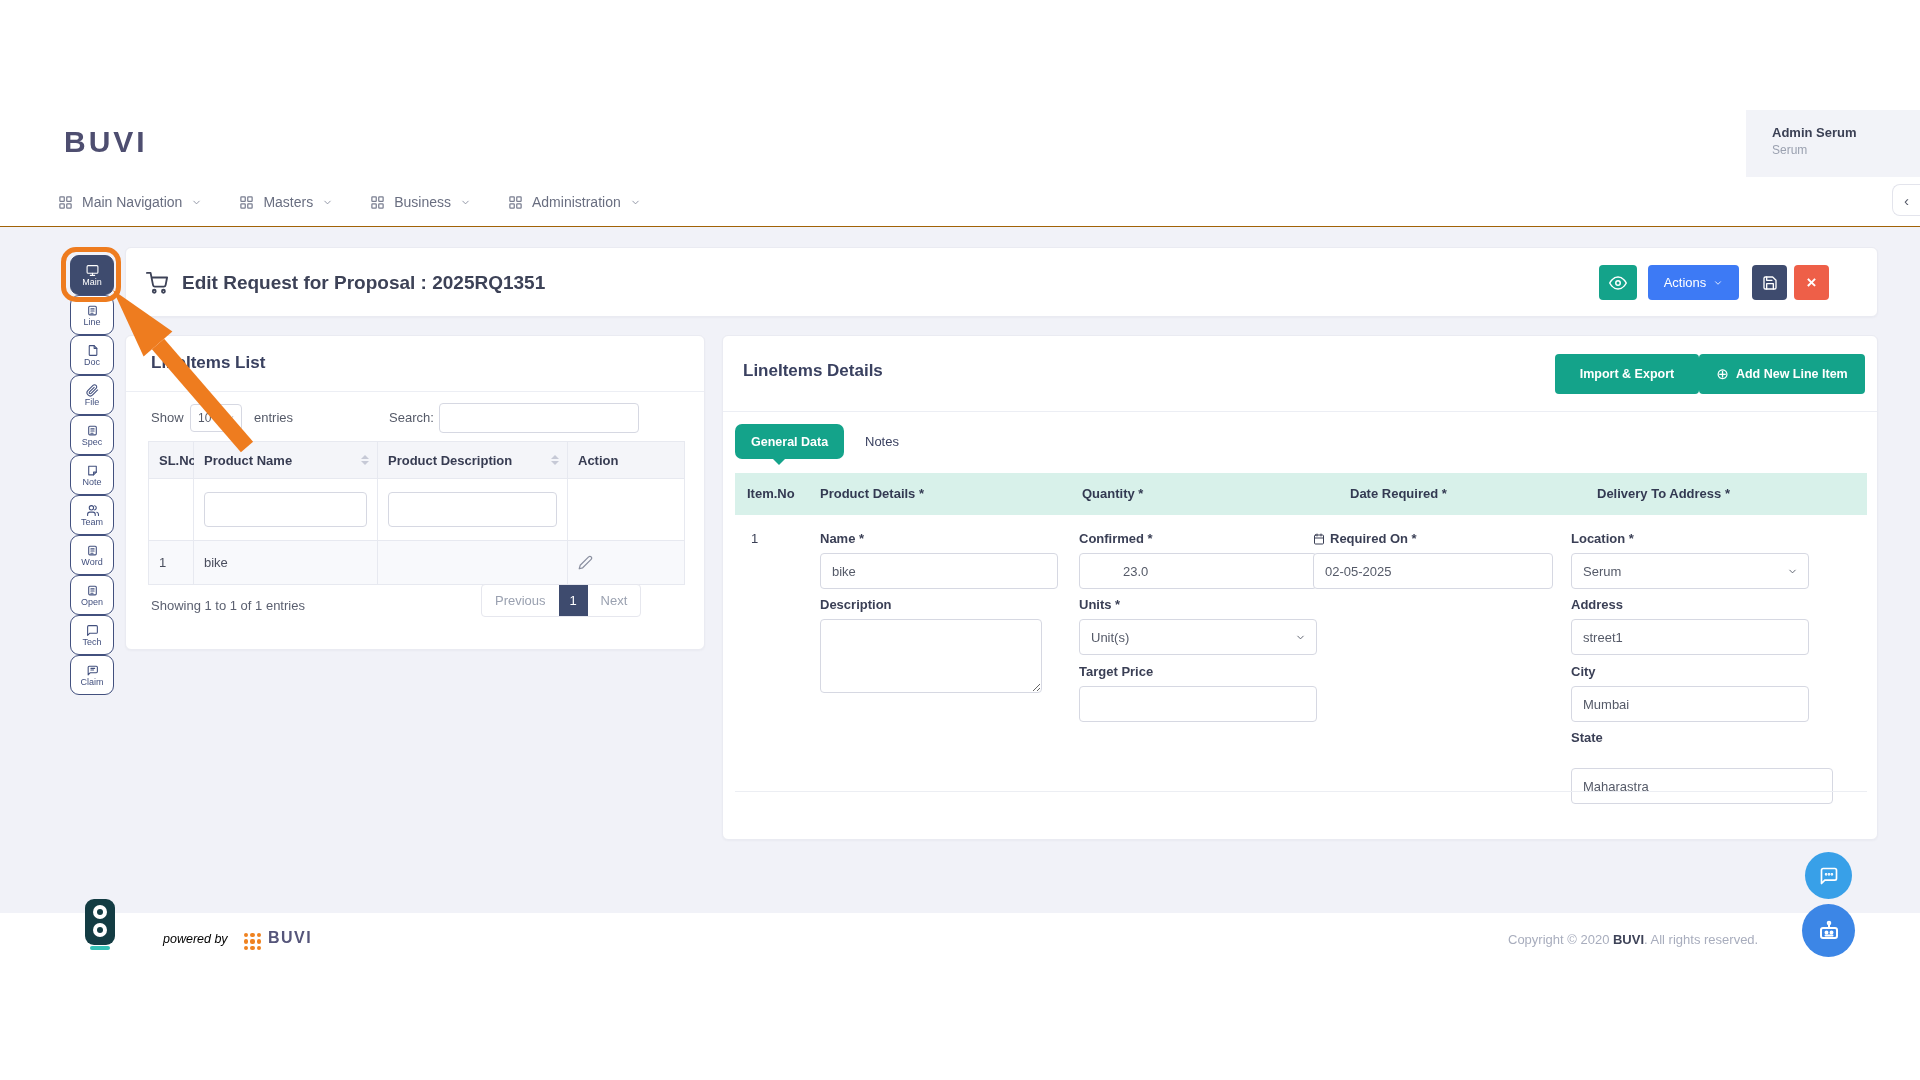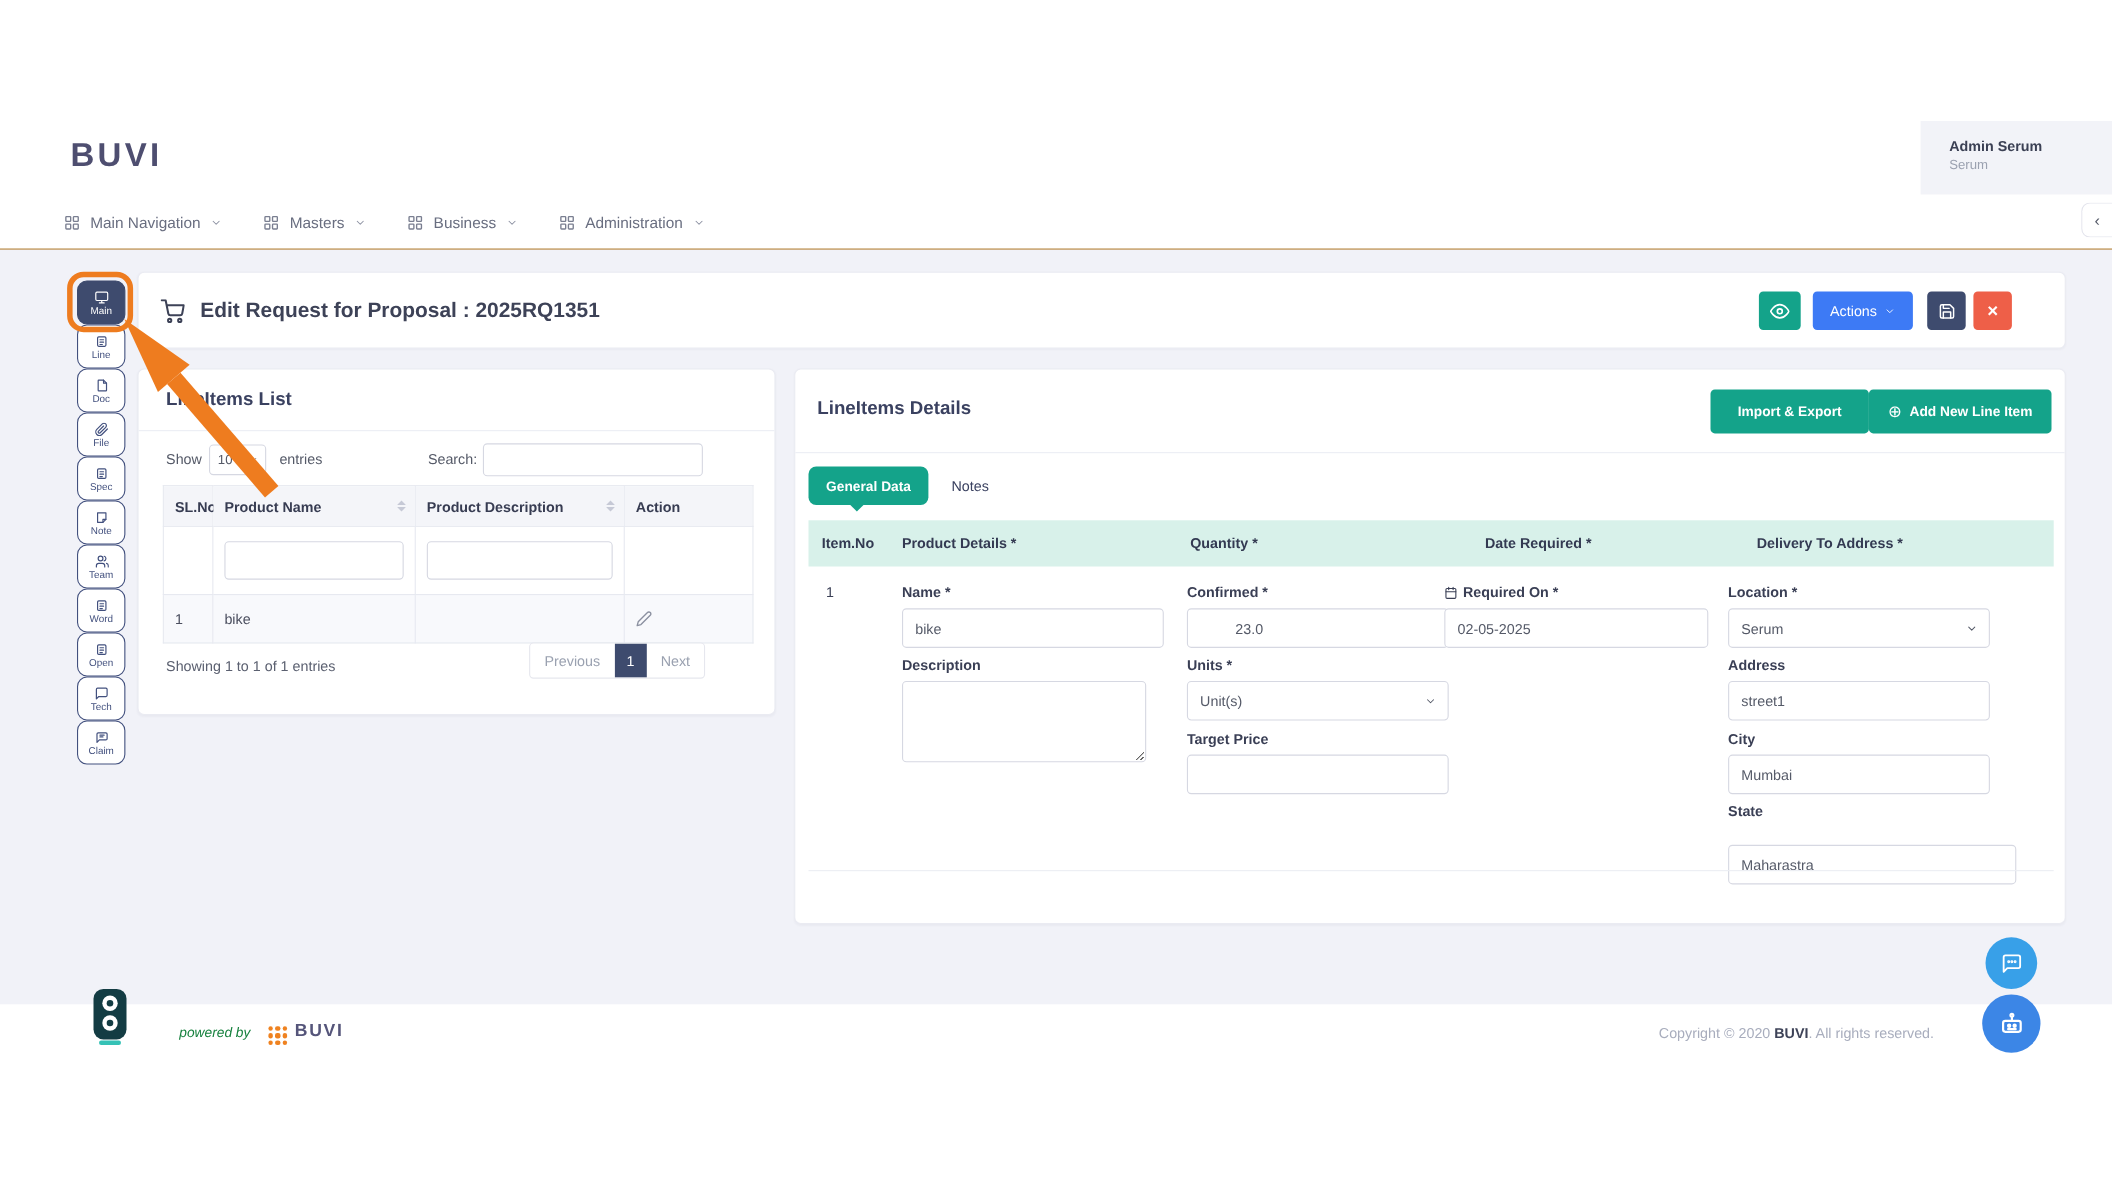--- a/index.html
+++ b/index.html
@@ -110,21 +110,21 @@
   .flabel svg { width:12px; height:12px; color:#3a3f55; }
   .finput { position:absolute; height:36px; border:1px solid #d6d8e2; border-radius:4px; padding:0 11px; font-size:13px; color:#555a68; background:#fff; }
   .fselect { position:absolute; height:36px; border:1px solid #d6d8e2; border-radius:4px; padding:0 11px; font-size:13px; color:#555a68;
              background:#fff; display:flex; align-items:center; cursor:pointer; }
   .fselect svg { position:absolute; right:10px; width:11px; height:11px; color:#555a68; }
   .ftext { position:absolute; border:1px solid #d6d8e2; border-radius:4px; padding:8px 11px; font-size:13px; color:#555a68; resize:vertical; font-family:"Liberation Sans",sans-serif; }
   .dt-bottom { position:absolute; left:12px; top:455px; width:1132px; border-top:1px solid #eceef3; }
   .itemno { position:absolute; left:28px; top:195px; font-size:13px; color:#3a3f55; }
 
   
-  .pw { position:absolute; left:163px; top:932px; font-size:12.5px; font-style:italic; color:#15803d; }
+  .pw { position:absolute; left:163px; top:932px; font-size:12.5px; font-style:italic; color:#000000; }
   .pw-dots { position:absolute; left:244px; top:933px; width:17px; height:17px; display:grid; grid-template-columns:repeat(3,1fr); gap:2px; }
   .pw-dots i { background:#ef8220; border-radius:2px; display:block; }
   .pw-brand { position:absolute; left:268px; top:929px; font-size:16px; font-weight:700; letter-spacing:1.5px; color:#55557a; }
   .copyright { position:absolute; left:1508px; top:932px; font-size:13px; color:#a8adbd; }
   .copyright b { color:#3e4358; }
 
   
   .robot-l { position:absolute; left:85px; top:899px; width:30px; height:46px; background:#133c43; border-radius:9px; z-index:7; }
   .robot-l .eye { position:absolute; left:8px; width:14px; height:14px; border-radius:50%; background:#fff; }
   .robot-l .eye::after { content:""; position:absolute; left:4px; top:4px; width:6px; height:6px; border-radius:50%; background:#133c43; }

